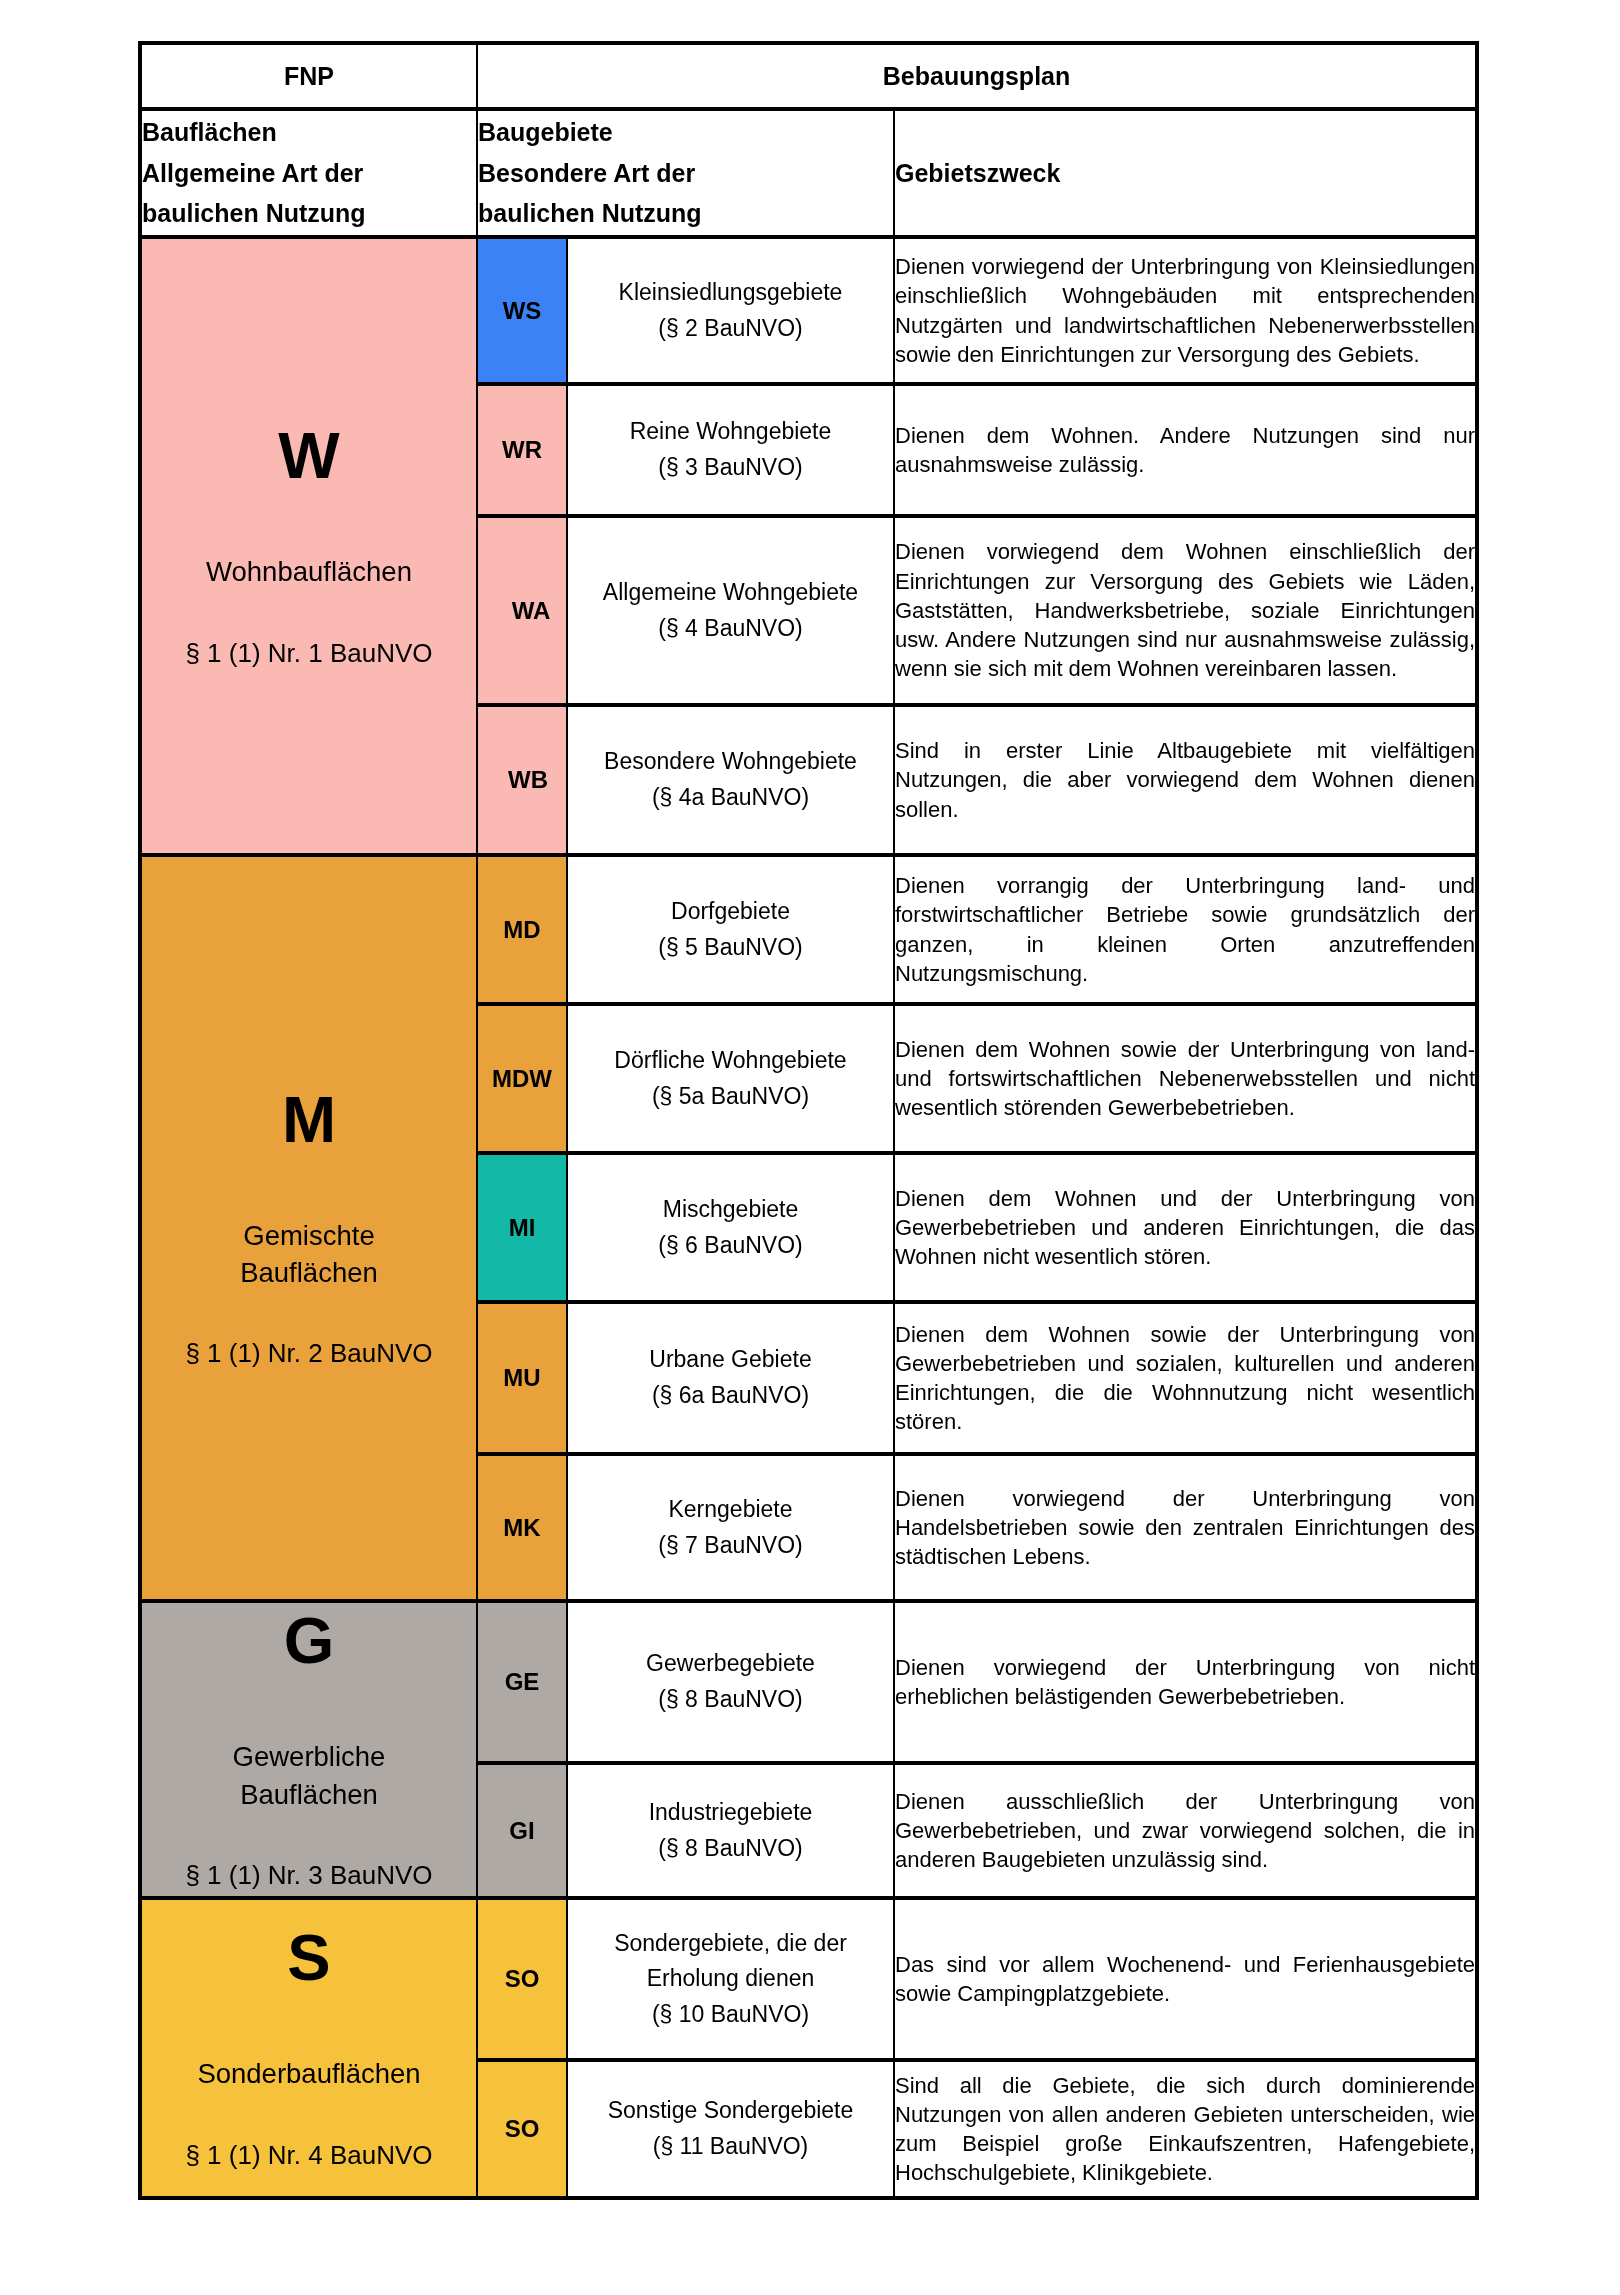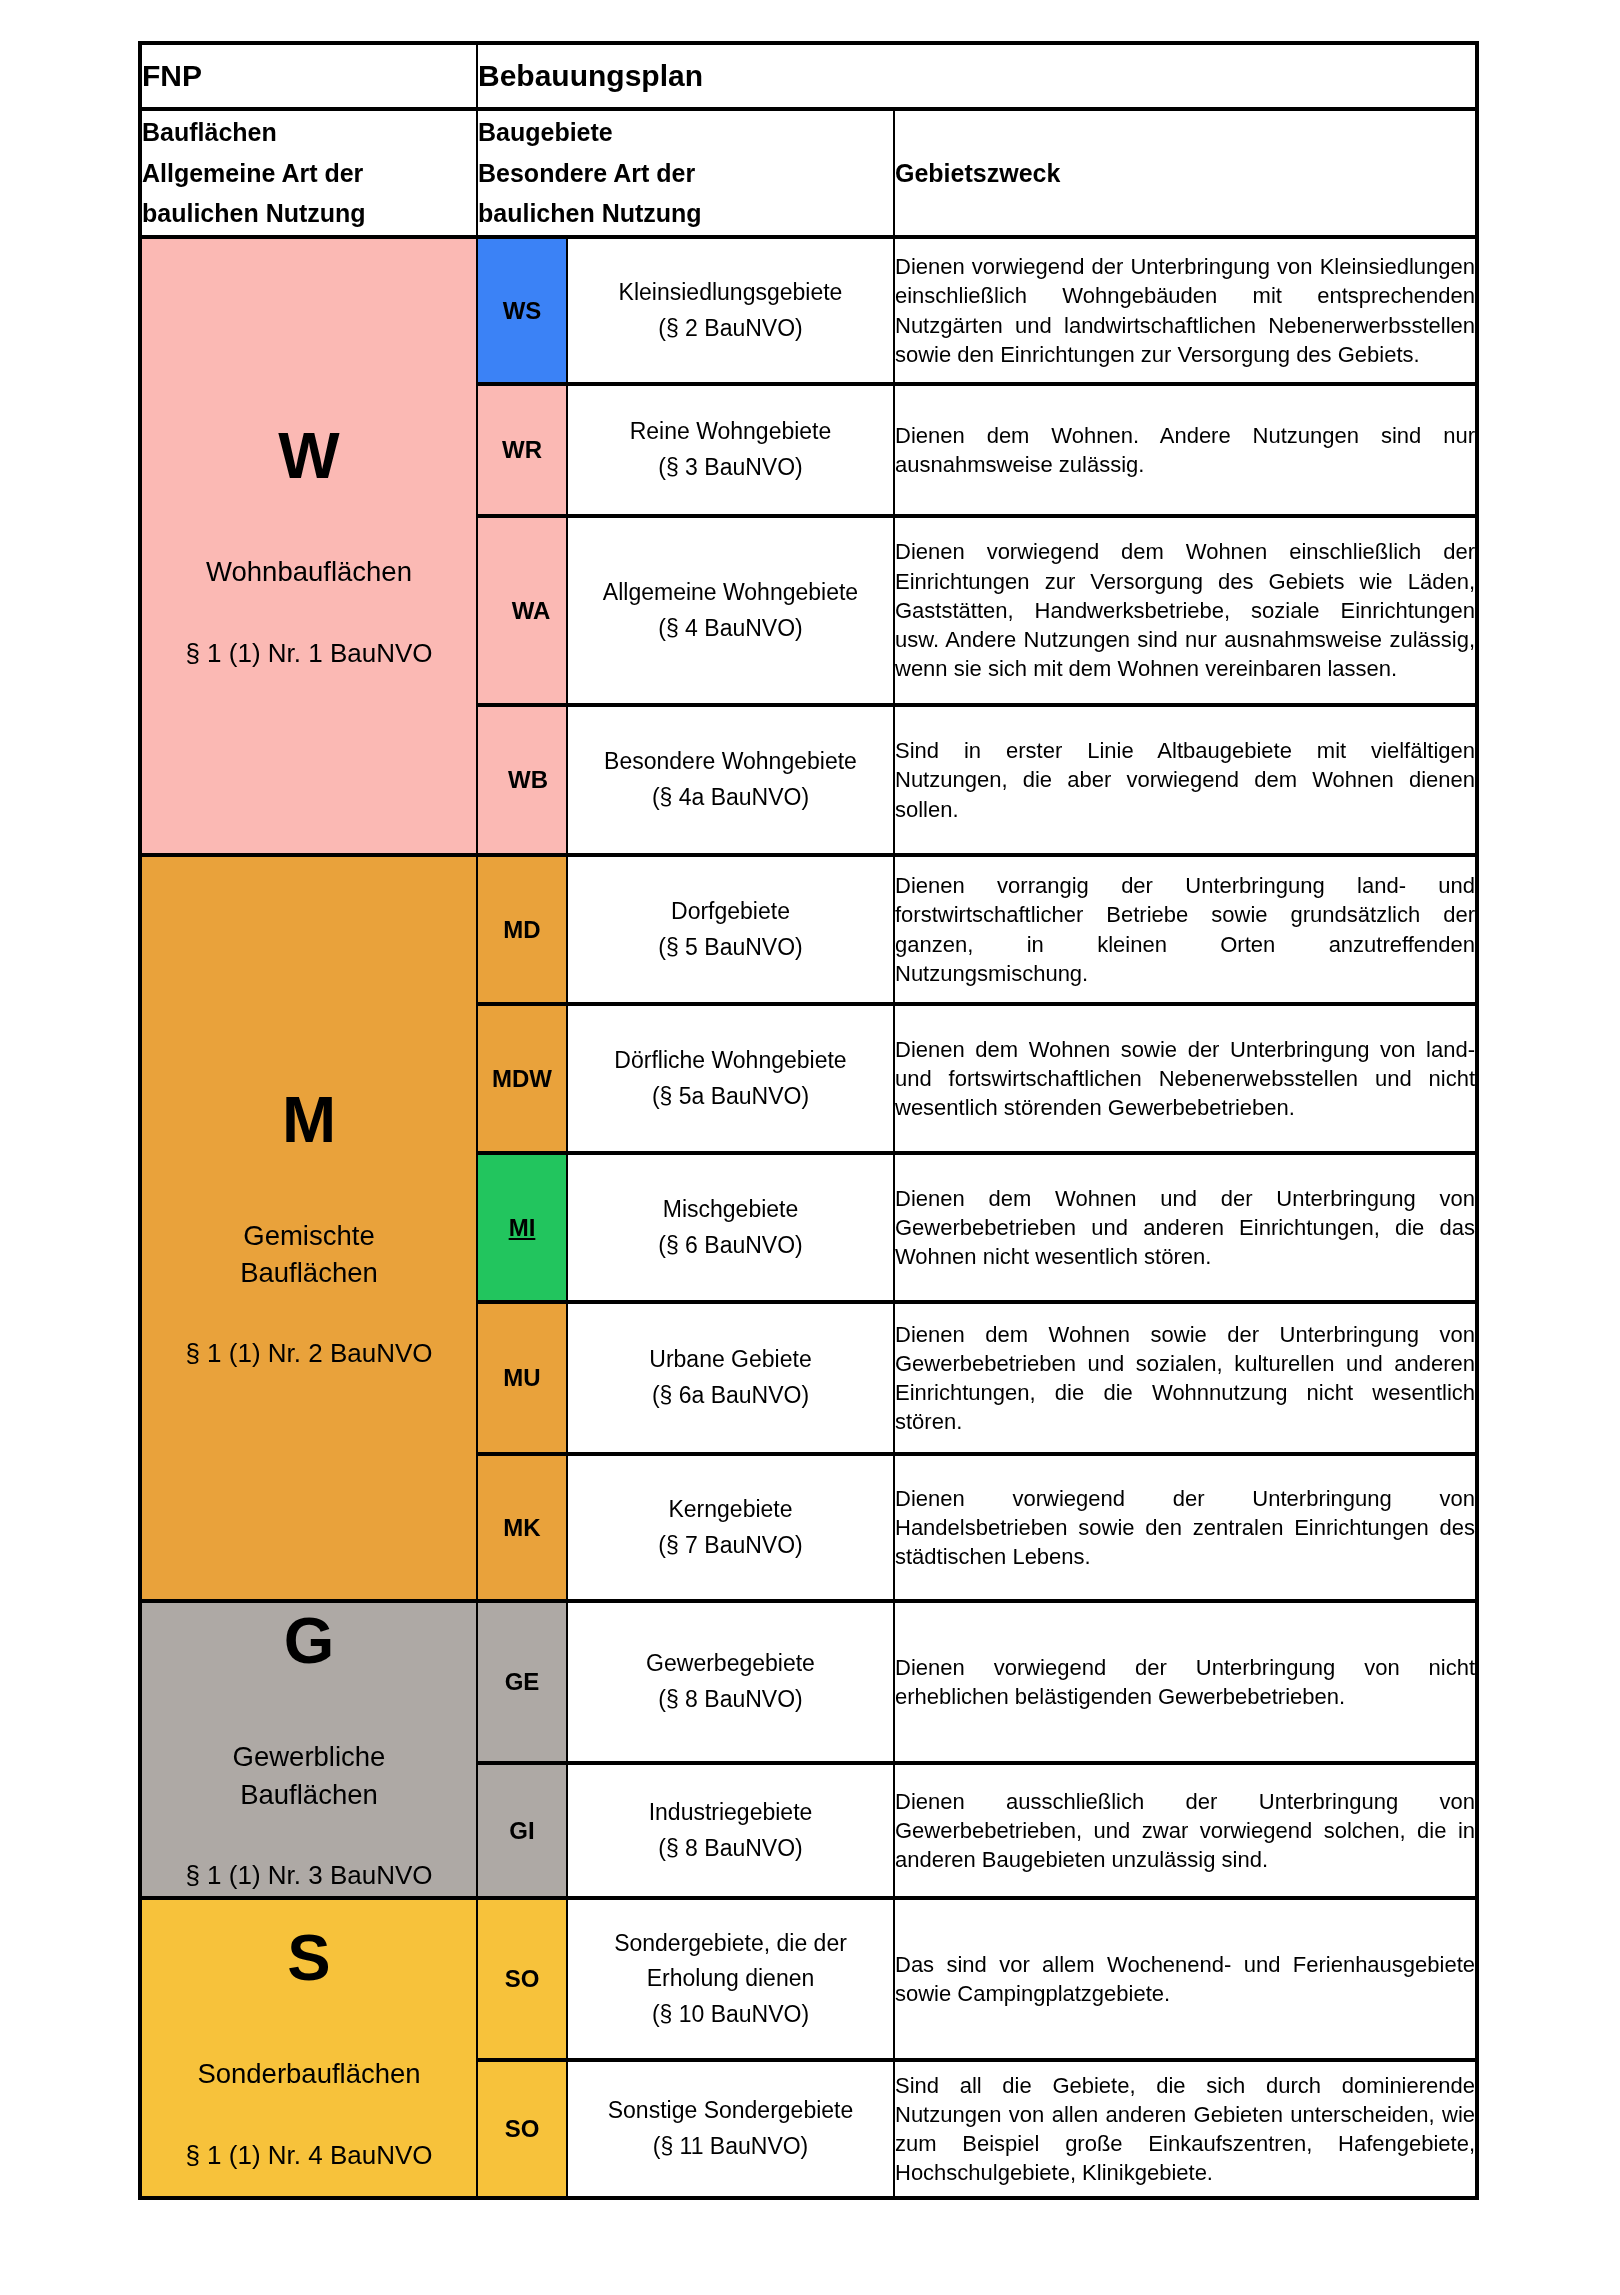--- a/index.html
+++ b/index.html
@@ -10,21 +10,21 @@
   .zone-table{
     position:absolute;left:138px;top:41px;width:1337px;
     border-collapse:collapse;table-layout:fixed;
   }
   .zone-table td,.zone-table th{
     border:2.4px solid #000;border-top-width:4px;border-bottom-width:4px;
     padding:0;vertical-align:middle;overflow:hidden;
   }
   .zone-table{border:4px solid #000;}
   th{font-weight:bold;}
-  .h1{font-size:30px;text-align:left;height:62px;}
+  .h1{font-size:25px;text-align:center;height:62px;}
   .h2{font-size:25px;text-align:left;vertical-align:top;
       padding:9.7px 8px 0 8px;line-height:1.62;white-space:pre-line;}
   .h2.zweck{line-height:1.3;}
   .group-cell{text-align:center;vertical-align:middle;}
   .group-inner{display:flex;flex-direction:column;align-items:center;justify-content:center;}
   .group-letter{font-size:65px;font-weight:bold;line-height:1;}
   .group-name{font-size:27.5px;margin-top:65px;line-height:1.35;white-space:pre-line;}
   .group-law{font-size:26px;margin-top:47px;}
   .code-cell{text-align:center;font-size:24px;font-weight:bold;}
   .name-cell{text-align:center;font-size:23px;line-height:1.55;background:#fff;padding:0 4.9px;}
@@ -116,21 +116,21 @@
   </tr>
   <tr style="height:149px">
     <td class="code-cell" style="background-color: rgb(233, 162, 59);">MDW</td>
     <td class="name-cell">
       <div>Dörfliche Wohngebiete</div>
       <div>(§ 5a BauNVO)</div>
     </td>
     <td class="desc-cell">Dienen dem Wohnen sowie der Unterbringung von land- und fortswirtschaftlichen Nebenerwebsstellen und nicht wesentlich störenden Gewerbebetrieben.</td>
   </tr>
   <tr style="height:149px">
-    <td class="code-cell" style="background-color: #22c55e; text-decoration: underline;">MI</td>
+    <td class="code-cell" style="background-color: #14b8a6;">MI</td>
     <td class="name-cell">
       <div>Mischgebiete</div>
       <div>(§ 6 BauNVO)</div>
     </td>
     <td class="desc-cell">Dienen dem Wohnen und der Unterbringung von Gewerbebetrieben und anderen Einrichtungen, die das Wohnen nicht wesentlich stören.</td>
   </tr>
   <tr style="height:152px">
     <td class="code-cell" style="background-color: rgb(233, 162, 59);">MU</td>
     <td class="name-cell">
       <div>Urbane Gebiete</div>

